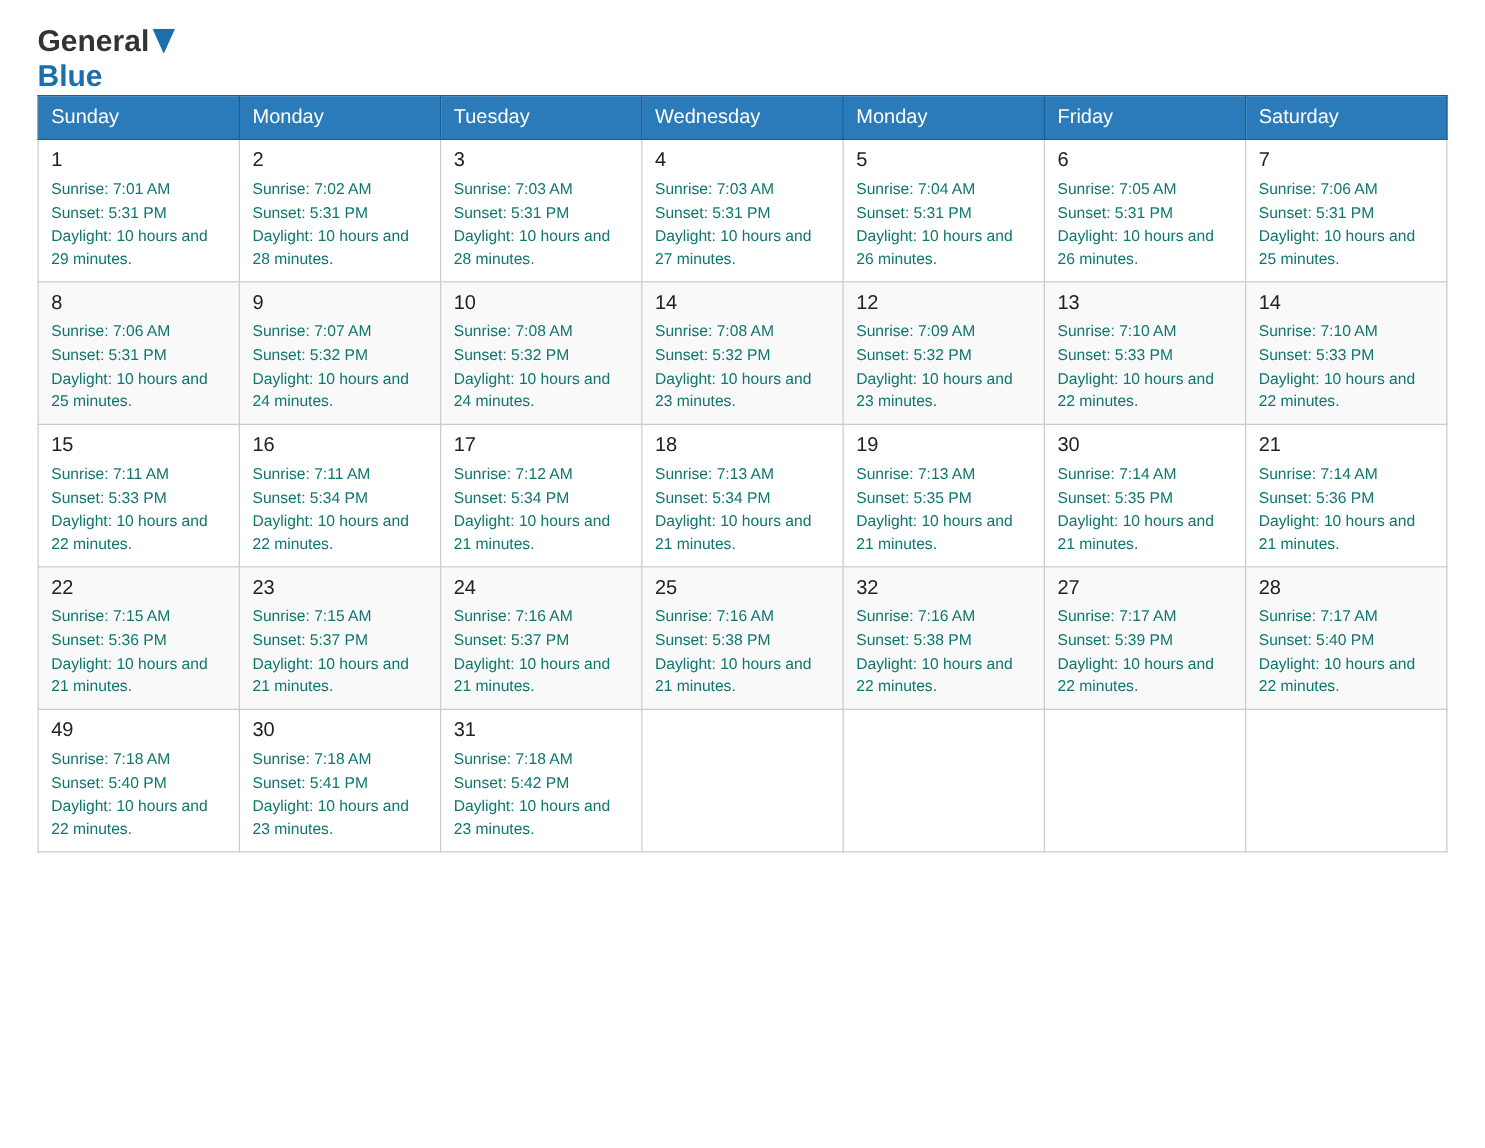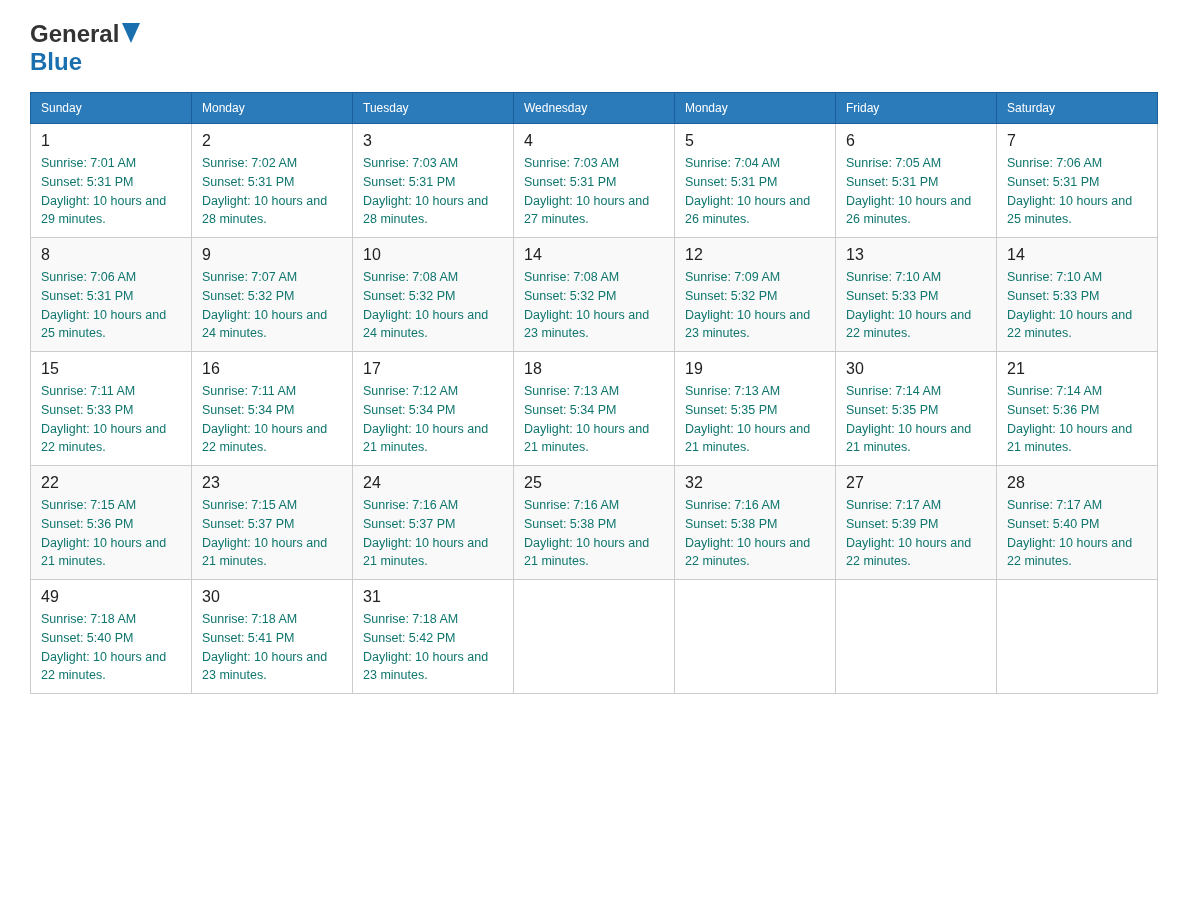--- a/index.html
+++ b/index.html
@@ -7,21 +7,21 @@
       font-family: Arial, sans-serif;
       background: #fff;
       width: 1188px;
       min-height: 918px;
       padding: 20px 30px;
     }
     .header {
       display: flex;
       justify-content: space-between;
       align-items: flex-start;
-      margin-bottom: 16px;
+      margin-bottom: 0;
     }
     .logo-wrapper {
       display: flex;
       flex-direction: column;
       align-items: flex-start;
     }
     .logo-row1 {
       display: flex;
       align-items: center;
     }
@@ -42,21 +42,21 @@
     table {
       width: 100%;
       border-collapse: collapse;
       table-layout: fixed;
     }
     thead tr th {
       background-color: #2b7bba;
       color: #fff;
       text-align: left;
       padding: 8px 10px;
-      font-size: 12px;
+      font-size: 16px;
       font-weight: normal;
       border: 1px solid #1a5f9a;
     }
     tbody tr td {
       vertical-align: top;
       padding: 8px 10px;
       border: 1px solid #ccc;
       font-size: 13px;
       color: #333;
       height: 110px;

